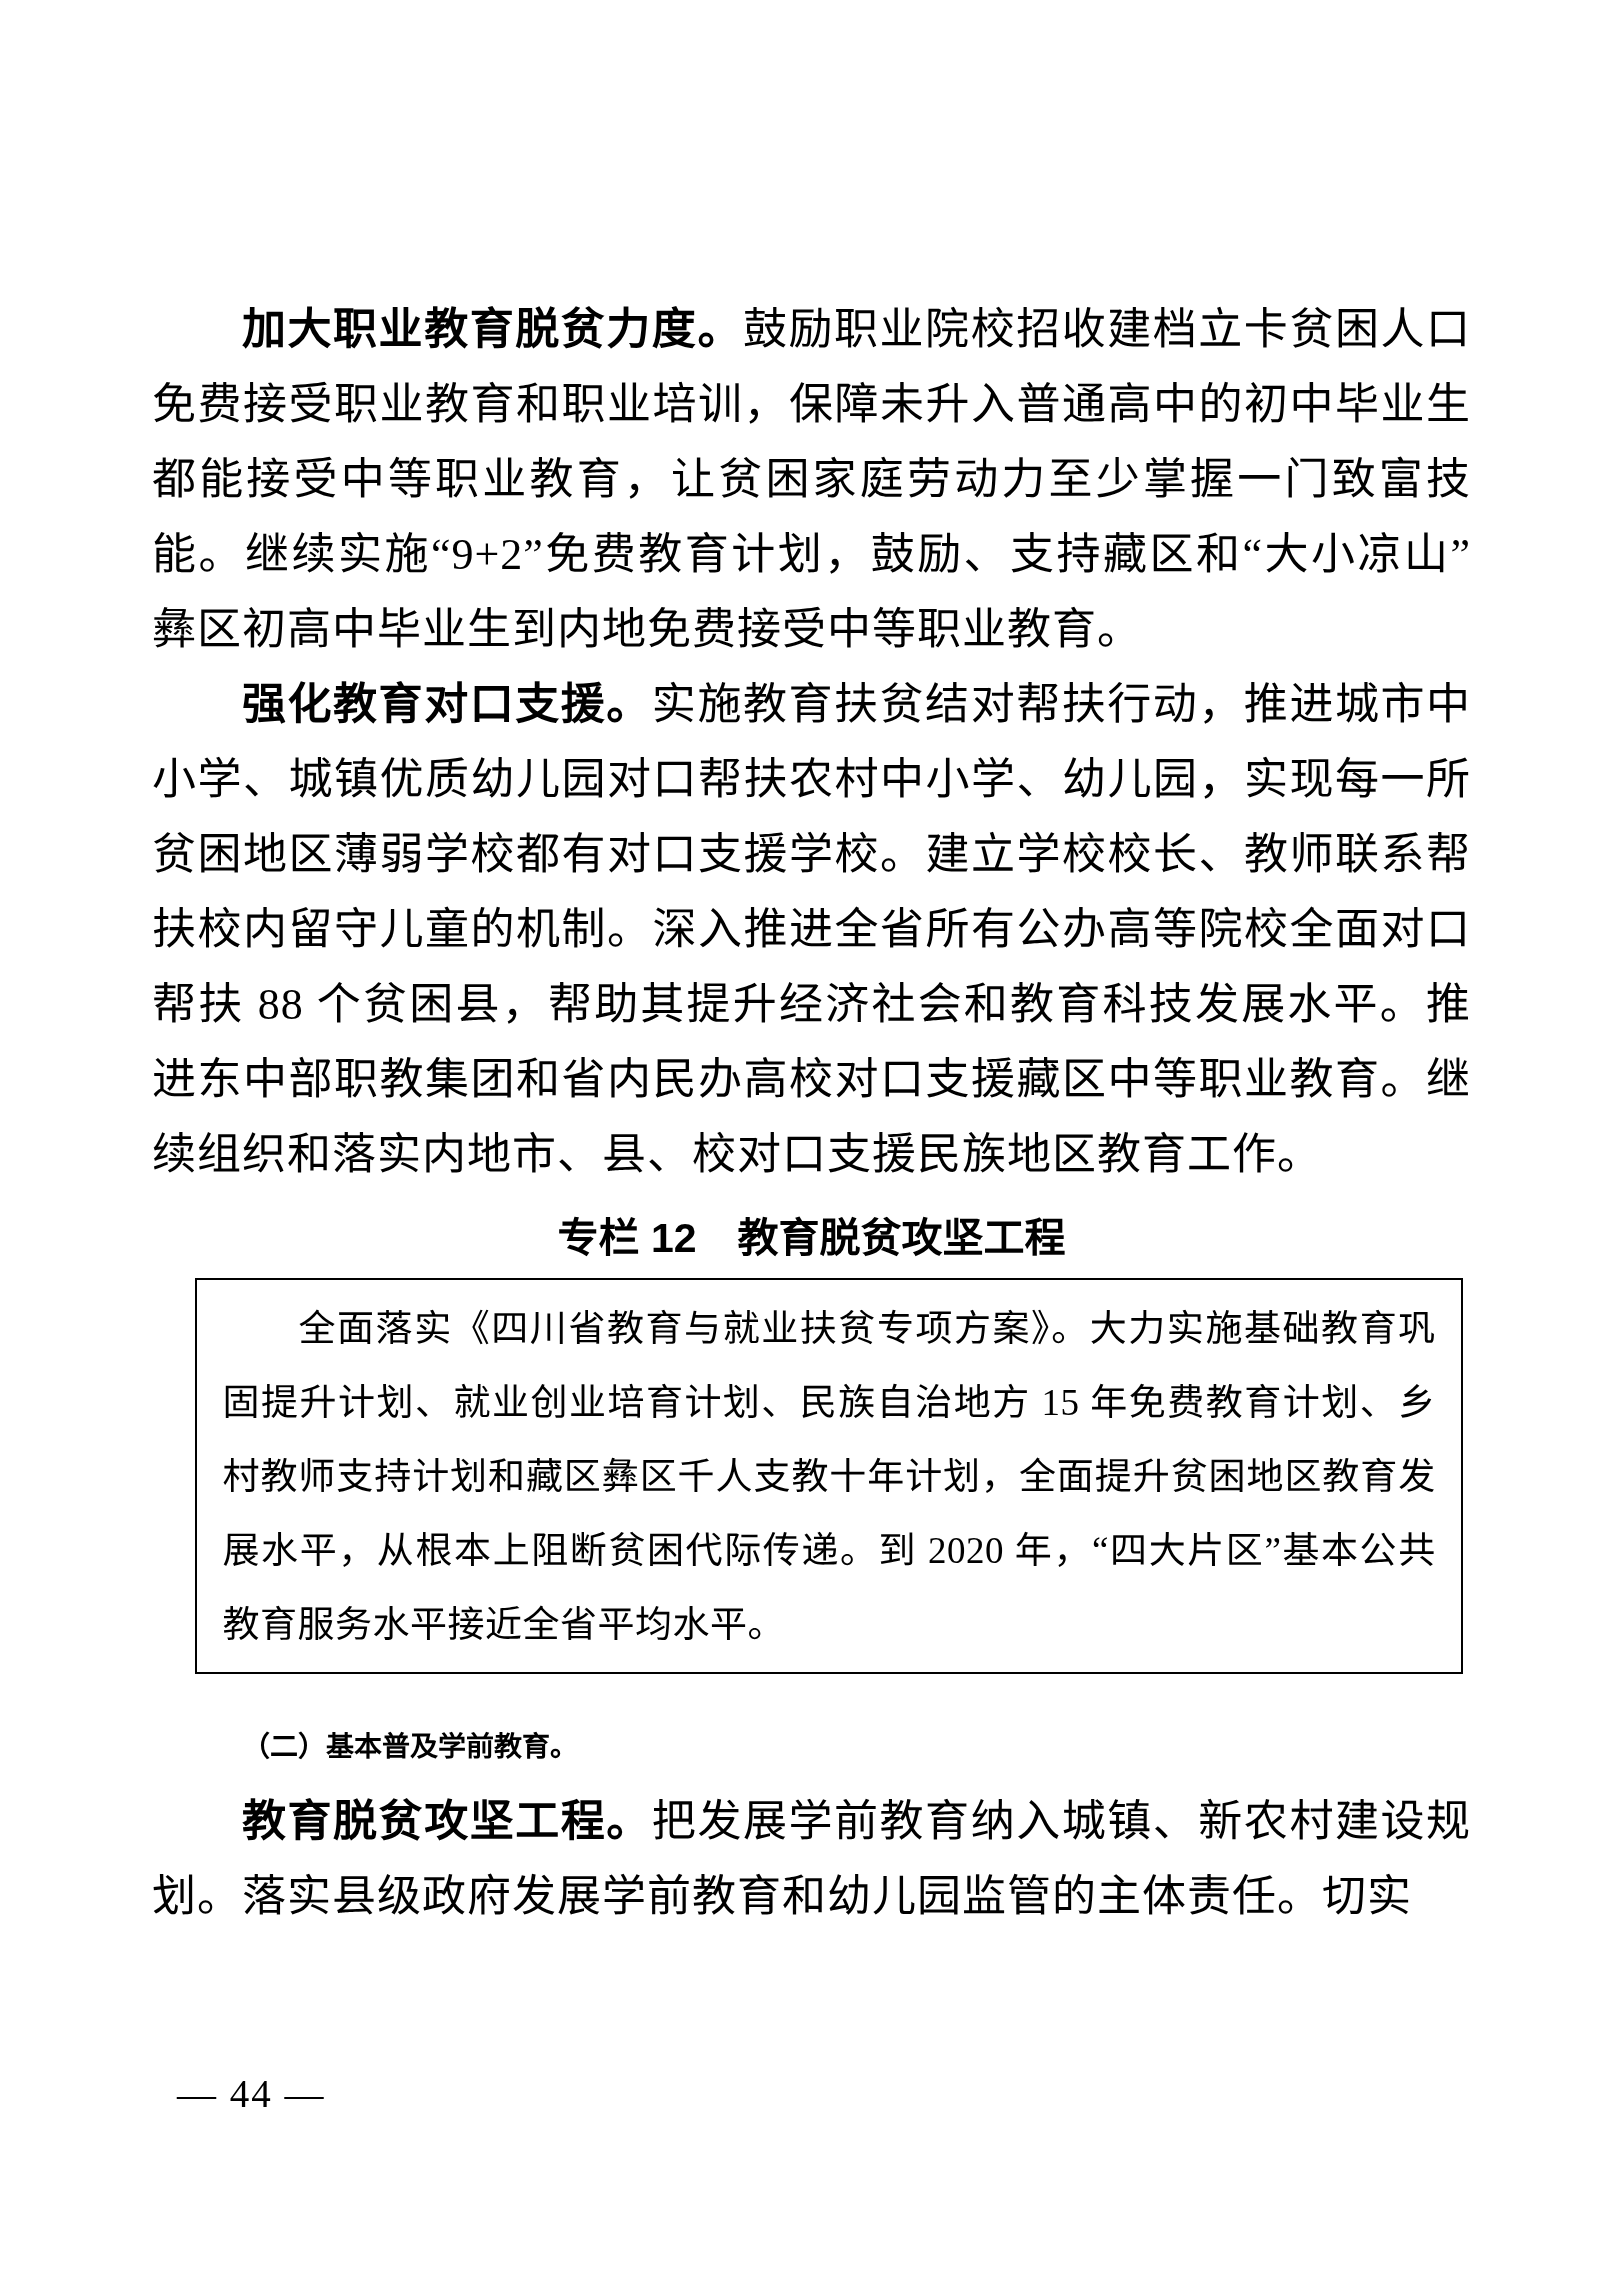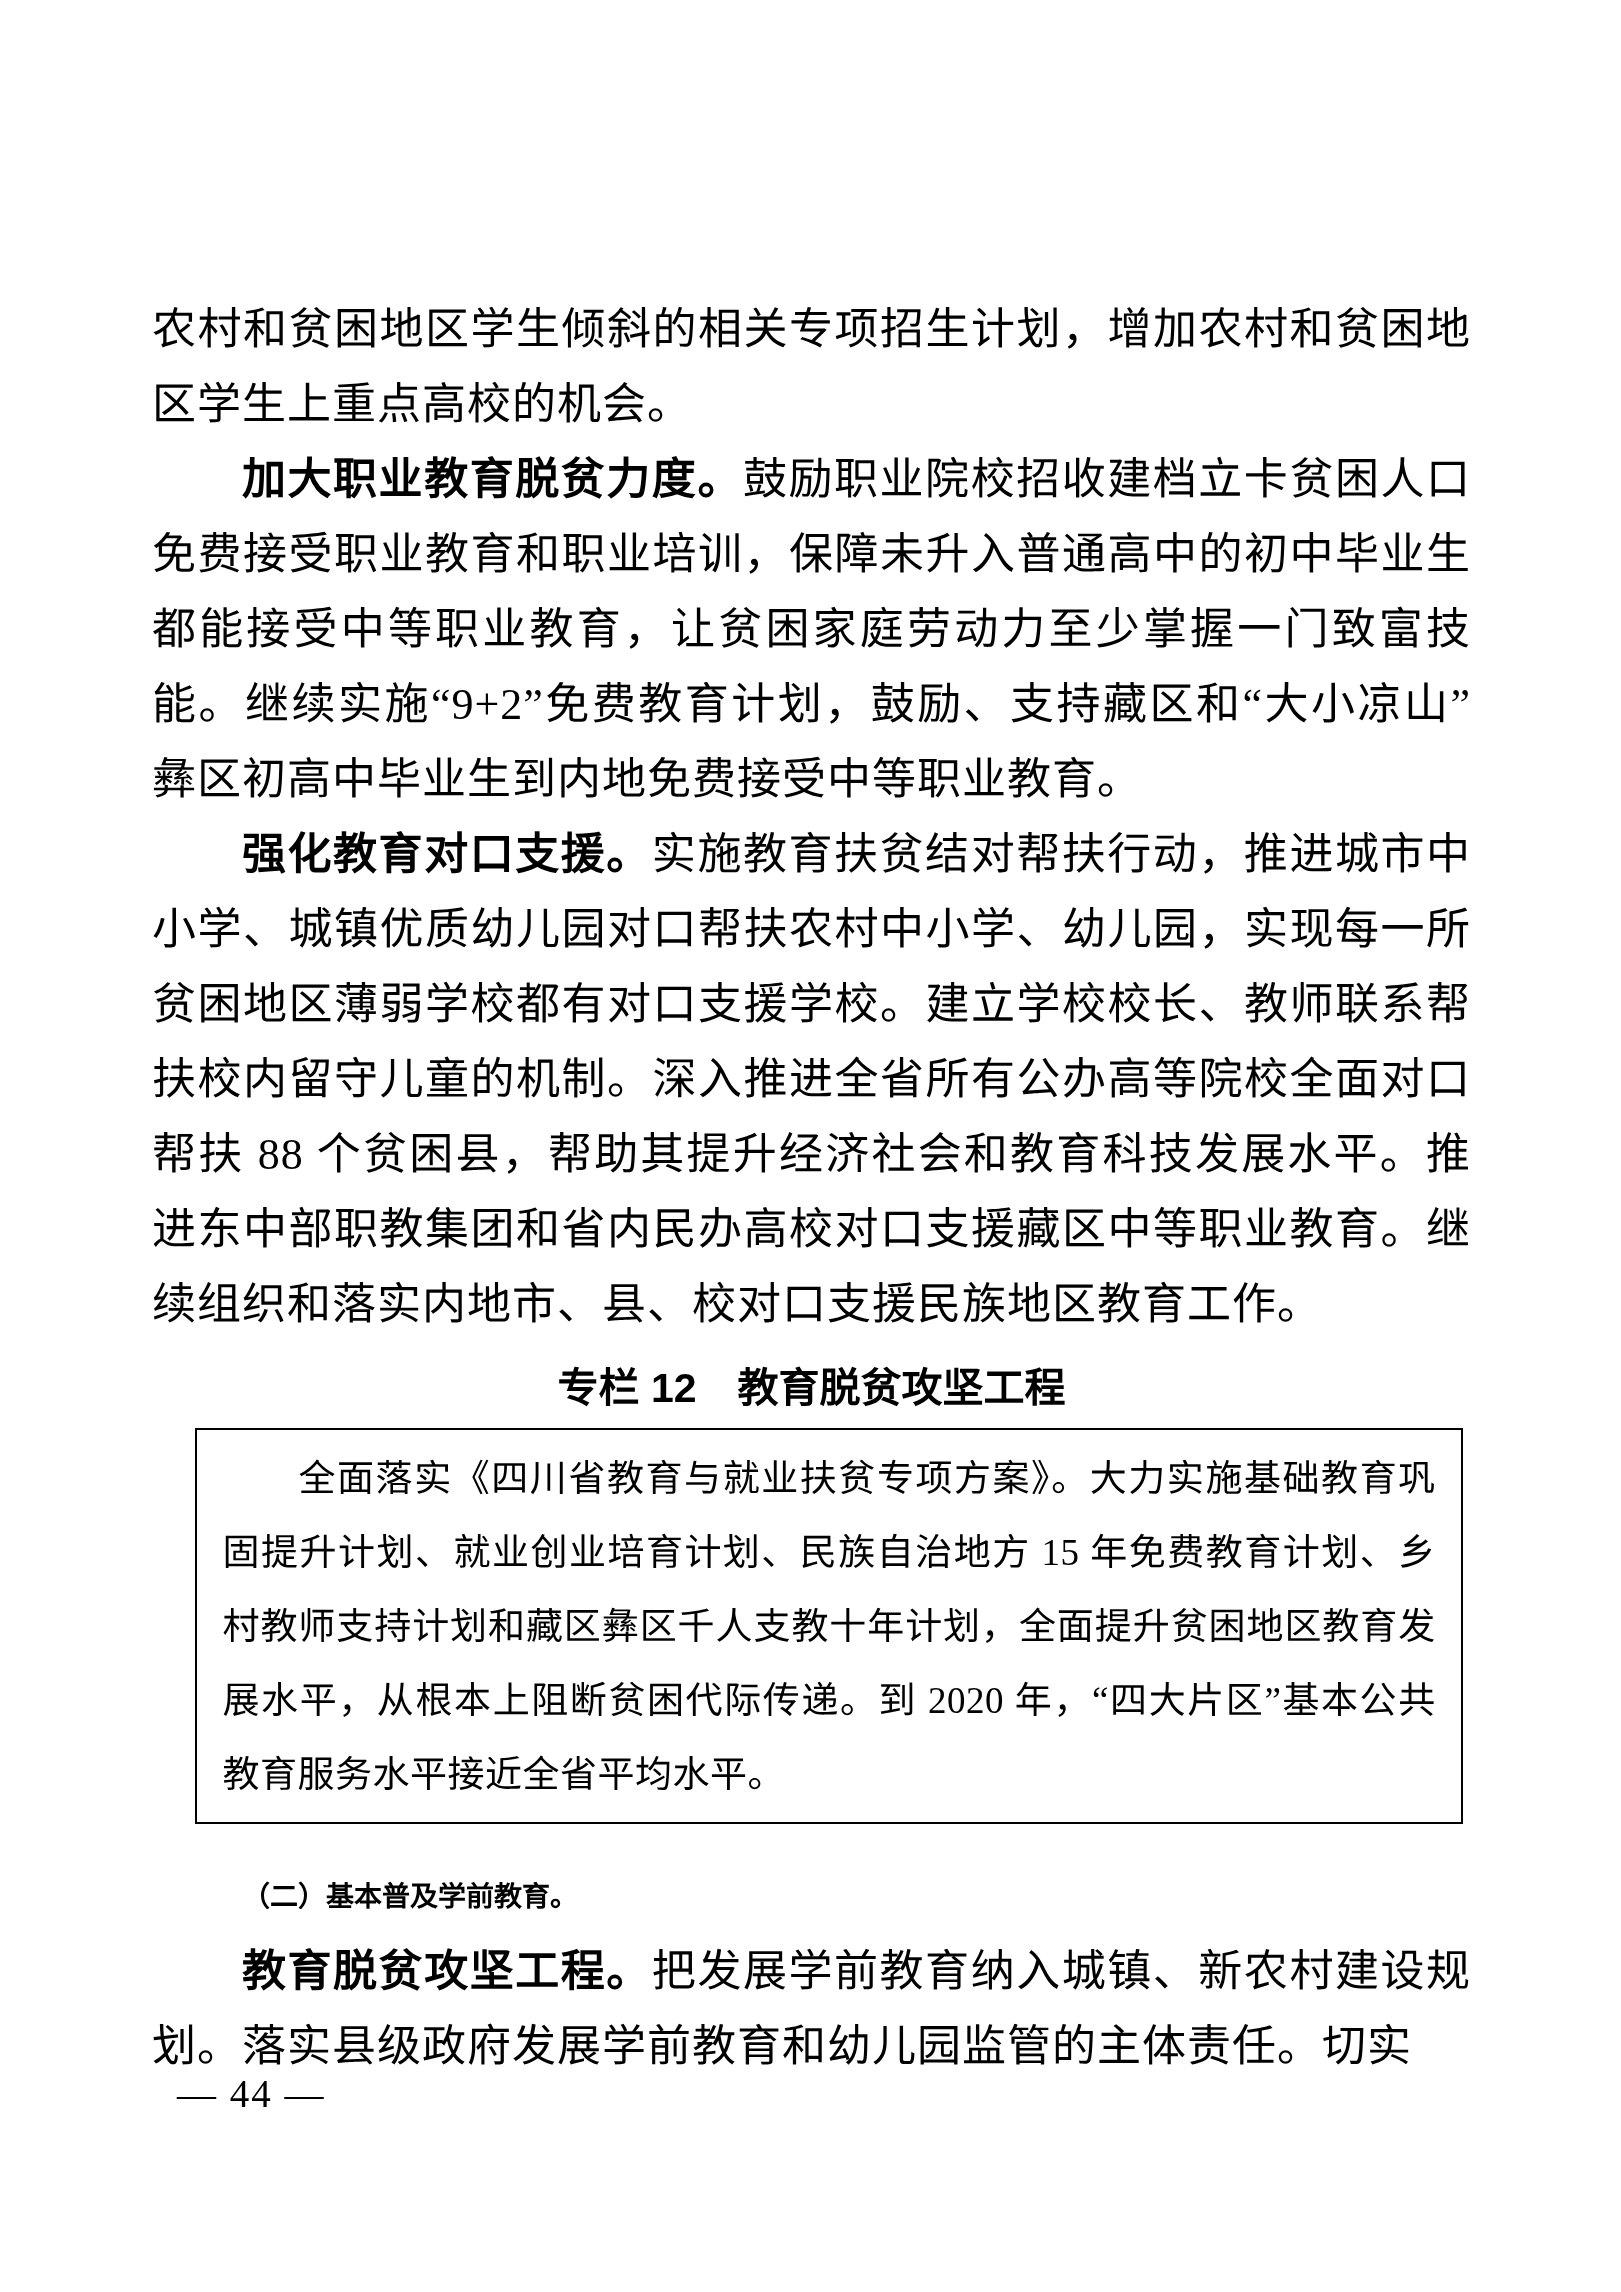--- a/index.html
+++ b/index.html
@@ -75,21 +75,20 @@
     line-height: 47px;
     letter-spacing: 2px;
   }
 </style>
 </head>
 <body>
 
 <div class="page">
   <main class="content">
 
-    <p class="para"><span>农村和贫困地区学生倾斜的相关专项招生计划，增加农村和贫困地区学生上重点高校的机会。</span></p>
 
     <p class="para indent"><span class="lead">加大职业教育脱贫力度。</span><span>鼓励职业院校招收建档立卡贫困人口免费接受职业教育和职业培训，保障未升入普通高中的初中毕业生都能接受中等职业教育，让贫困家庭劳动力至少掌握一门致富技能。继续实施“9+2”免费教育计划，鼓励、支持藏区和“大小凉山”彝区初高中毕业生到内地免费接受中等职业教育。</span></p>
 
     <p class="para indent"><span class="lead">强化教育对口支援。</span><span>实施教育扶贫结对帮扶行动，推进城市中小学、城镇优质幼儿园对口帮扶农村中小学、幼儿园，实现每一所贫困地区薄弱学校都有对口支援学校。建立学校校长、教师联系帮扶校内留守儿童的机制。深入推进全省所有公办高等院校全面对口帮扶 88 个贫困县，帮助其提升经济社会和教育科技发展水平。推进东中部职教集团和省内民办高校对口支援藏区中等职业教育。继续组织和落实内地市、县、校对口支援民族地区教育工作。</span></p>
 
     <div class="box-title">专栏 12　教育脱贫攻坚工程</div>
 
     <div class="callout-box">
       <p class="box-body">全面落实《四川省教育与就业扶贫专项方案》。大力实施基础教育巩固提升计划、就业创业培育计划、民族自治地方 15 年免费教育计划、乡村教师支持计划和藏区彝区千人支教十年计划，全面提升贫困地区教育发展水平，从根本上阻断贫困代际传递。到 2020 年，“四大片区”基本公共教育服务水平接近全省平均水平。</p>
     </div>

